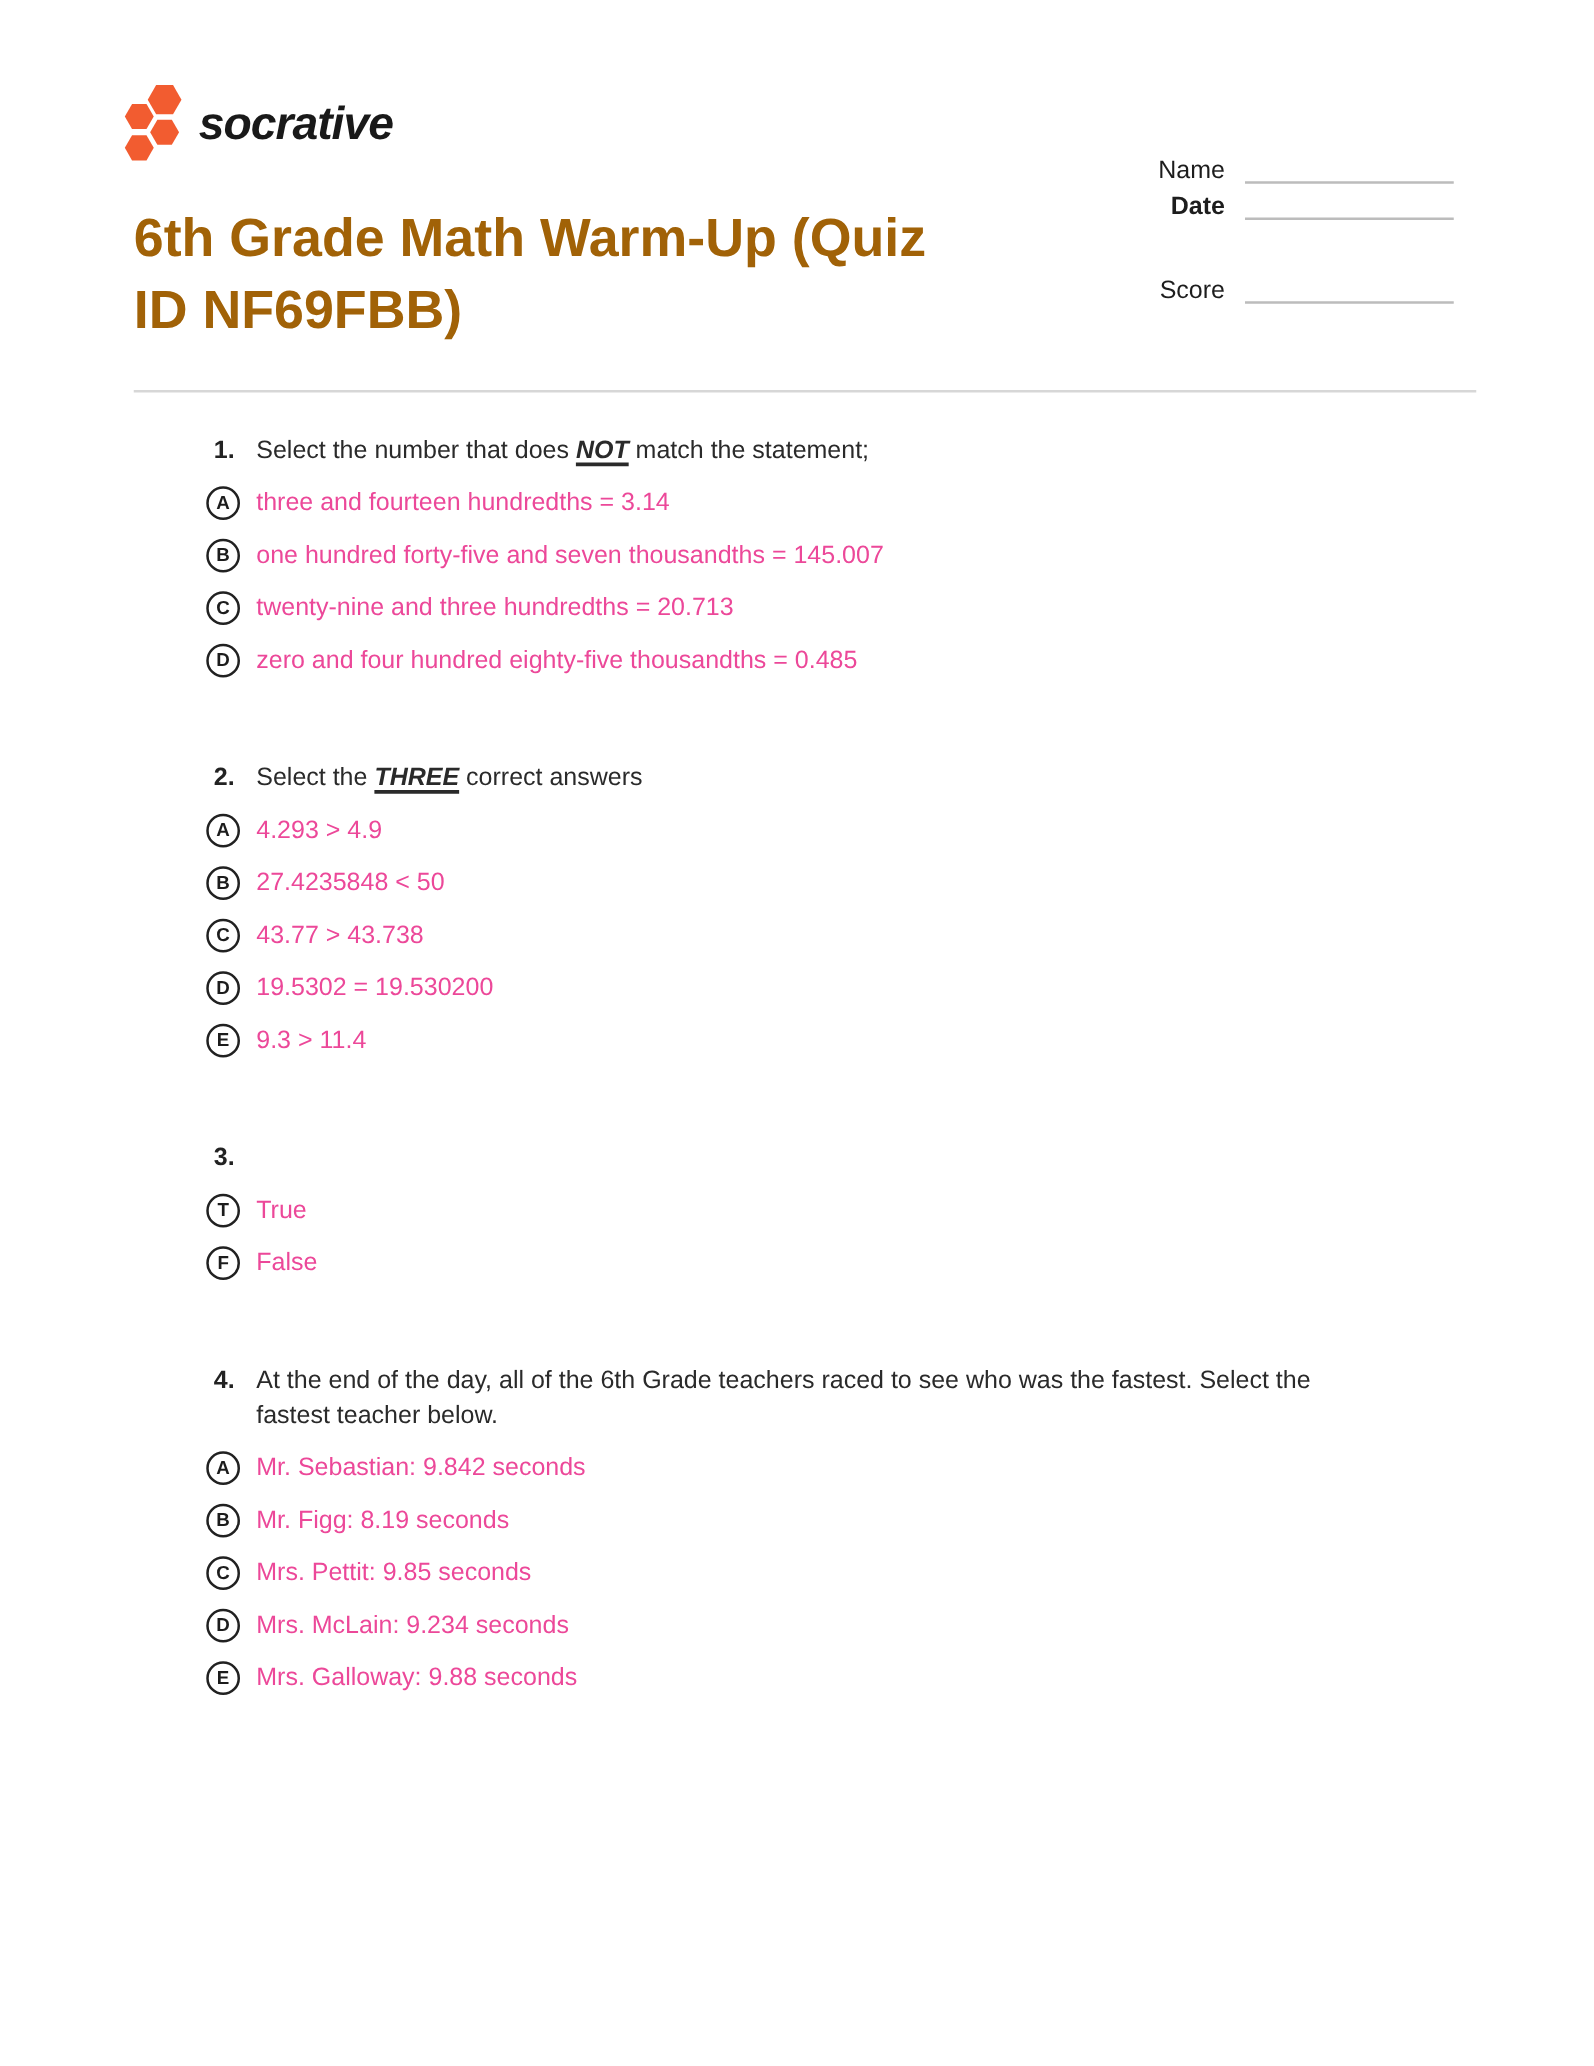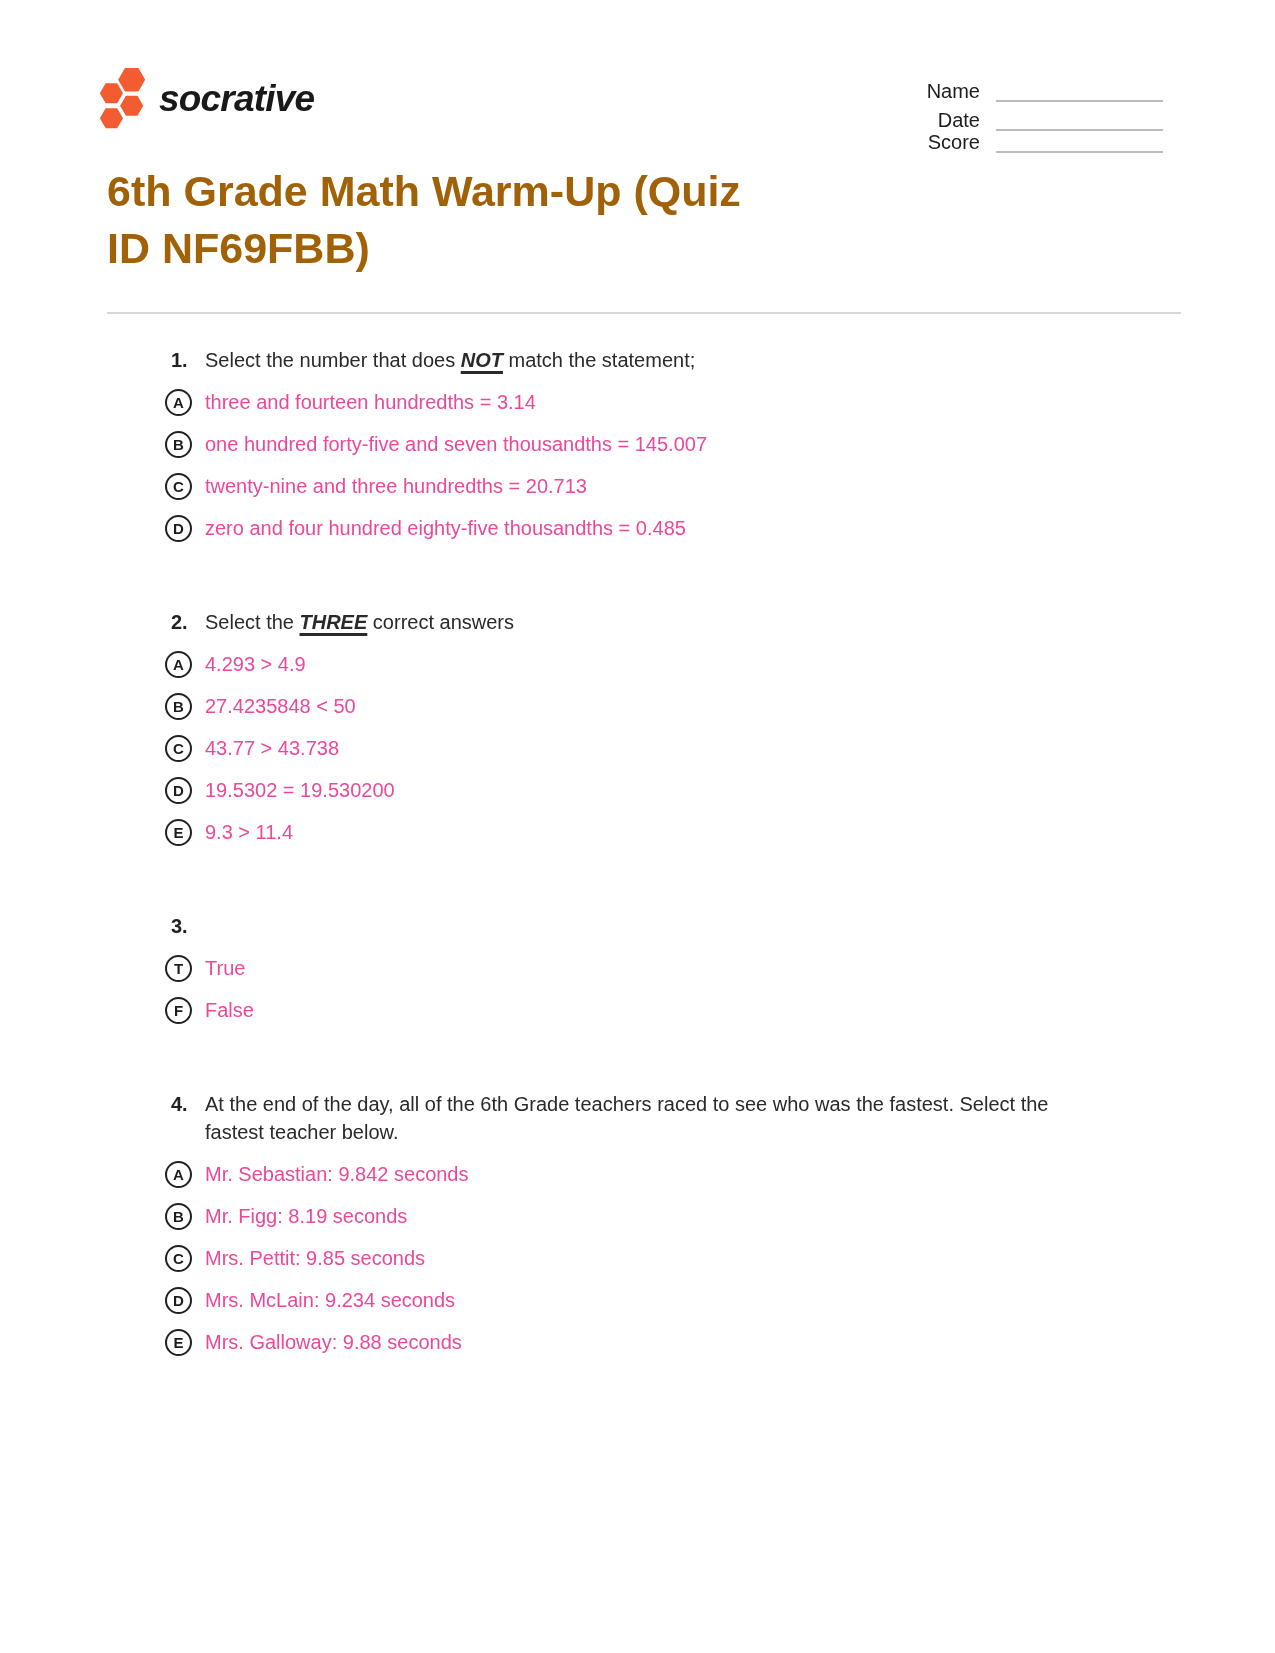--- a/index.html
+++ b/index.html
@@ -39,22 +39,23 @@
   
   .fields {
     position: absolute;
     left: 924px;
     top: 80px;
   }
   .field-row {
     display: flex;
     align-items: flex-end;
     height: 22px;
-  }
-  .field-row.date  { margin-top: 7px; }
+    margin-top: 45px;
+  }
+  .field-row.date  { margin-top: 7px; font-weight: bold; }
   .field-row.score { }
   .field-label {
     width: 56px;
     text-align: right;
     font-size: 20px;
     line-height: 22px;
     color: #1d1d1d;
   }
   .field-line {
     width: 167px;

